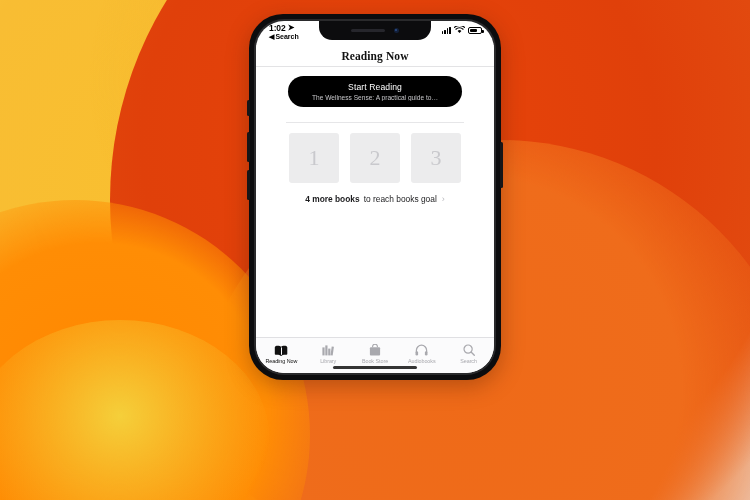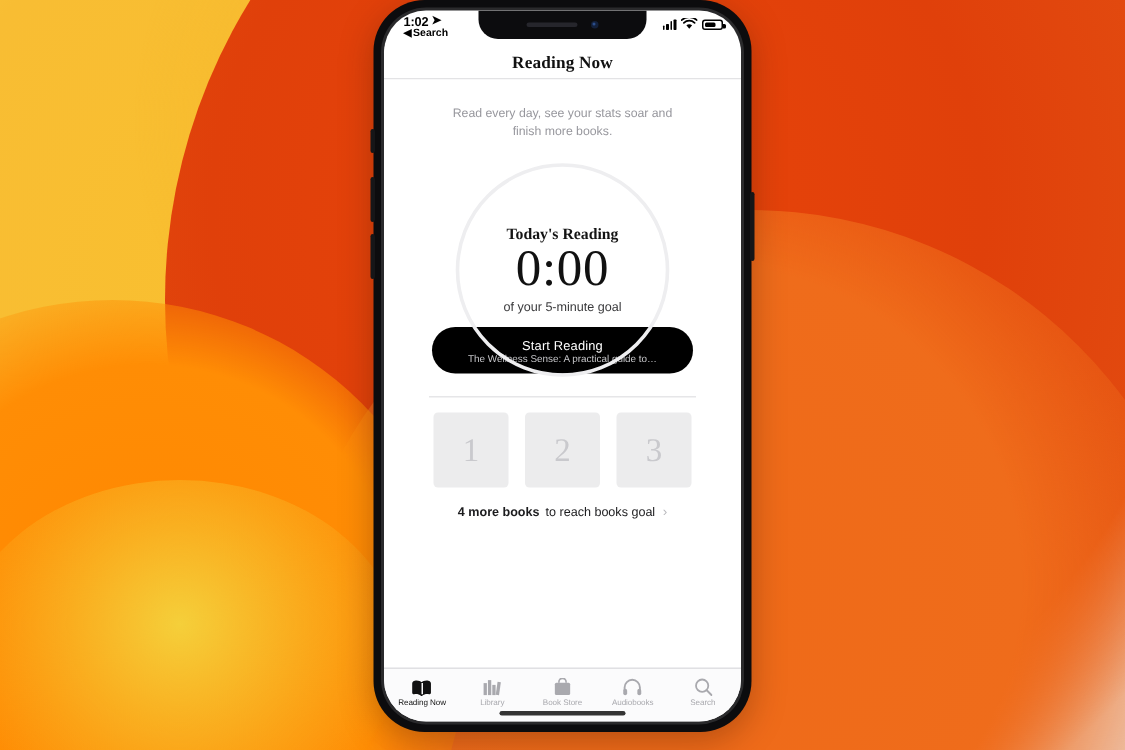--- a/index.html
+++ b/index.html
@@ -46,22 +46,22 @@
   }
   .blob-yellow3 {
     left:-30px; bottom:-60px;
     width:300px; height:240px;
     background:radial-gradient(ellipse at 50% 40%, #f5cf3a 0%, rgba(246,212,70,0) 72%);
   }
 
   
   .phone {
     position:absolute;
-    left:249px; top:0;
-    width:252px; height:488px;
+    left:249px; top:14px;
+    width:252px; height:366px;
     border-radius:34px;
     background:#0c0c0e;
     box-shadow:0 6px 22px rgba(80,30,0,.35);
     padding:5px;
   }
   .phone-inner {
     position:relative;
     width:100%; height:100%;
     border-radius:30px;
     background:#2a2a2c;
@@ -343,32 +343,21 @@
             </div>
         </div>
       </div>
 
       <div class="navbar">
         <div class="navbar-title">Reading Now</div>
       </div>
 
       <div class="content">
 
-        <div class="goals-sub">Read every day, see your stats soar and finish more books.</div>
-
-        <div class="ring-wrap">
-          <svg width="152" height="152" viewBox="0 0 152 152">
-            <circle cx="76" cy="76" r="70" fill="none" stroke="#eeeef0" stroke-width="2.4"></circle>
-          </svg>
-          <div class="ring-text">
-            <div class="today-label">Today's Reading</div>
-            <div class="timer">0:00</div>
-            <div class="goal-sub">of your 5-minute goal</div>
-          </div>
-        </div>
+
 
         <div class="start-btn">
           <div class="start-btn-title">Start Reading</div>
           <div class="start-btn-sub">The Wellness Sense: A practical guide to…</div>
         </div>
 
         <div class="divider"></div>
 
 
         <div class="books-row">

